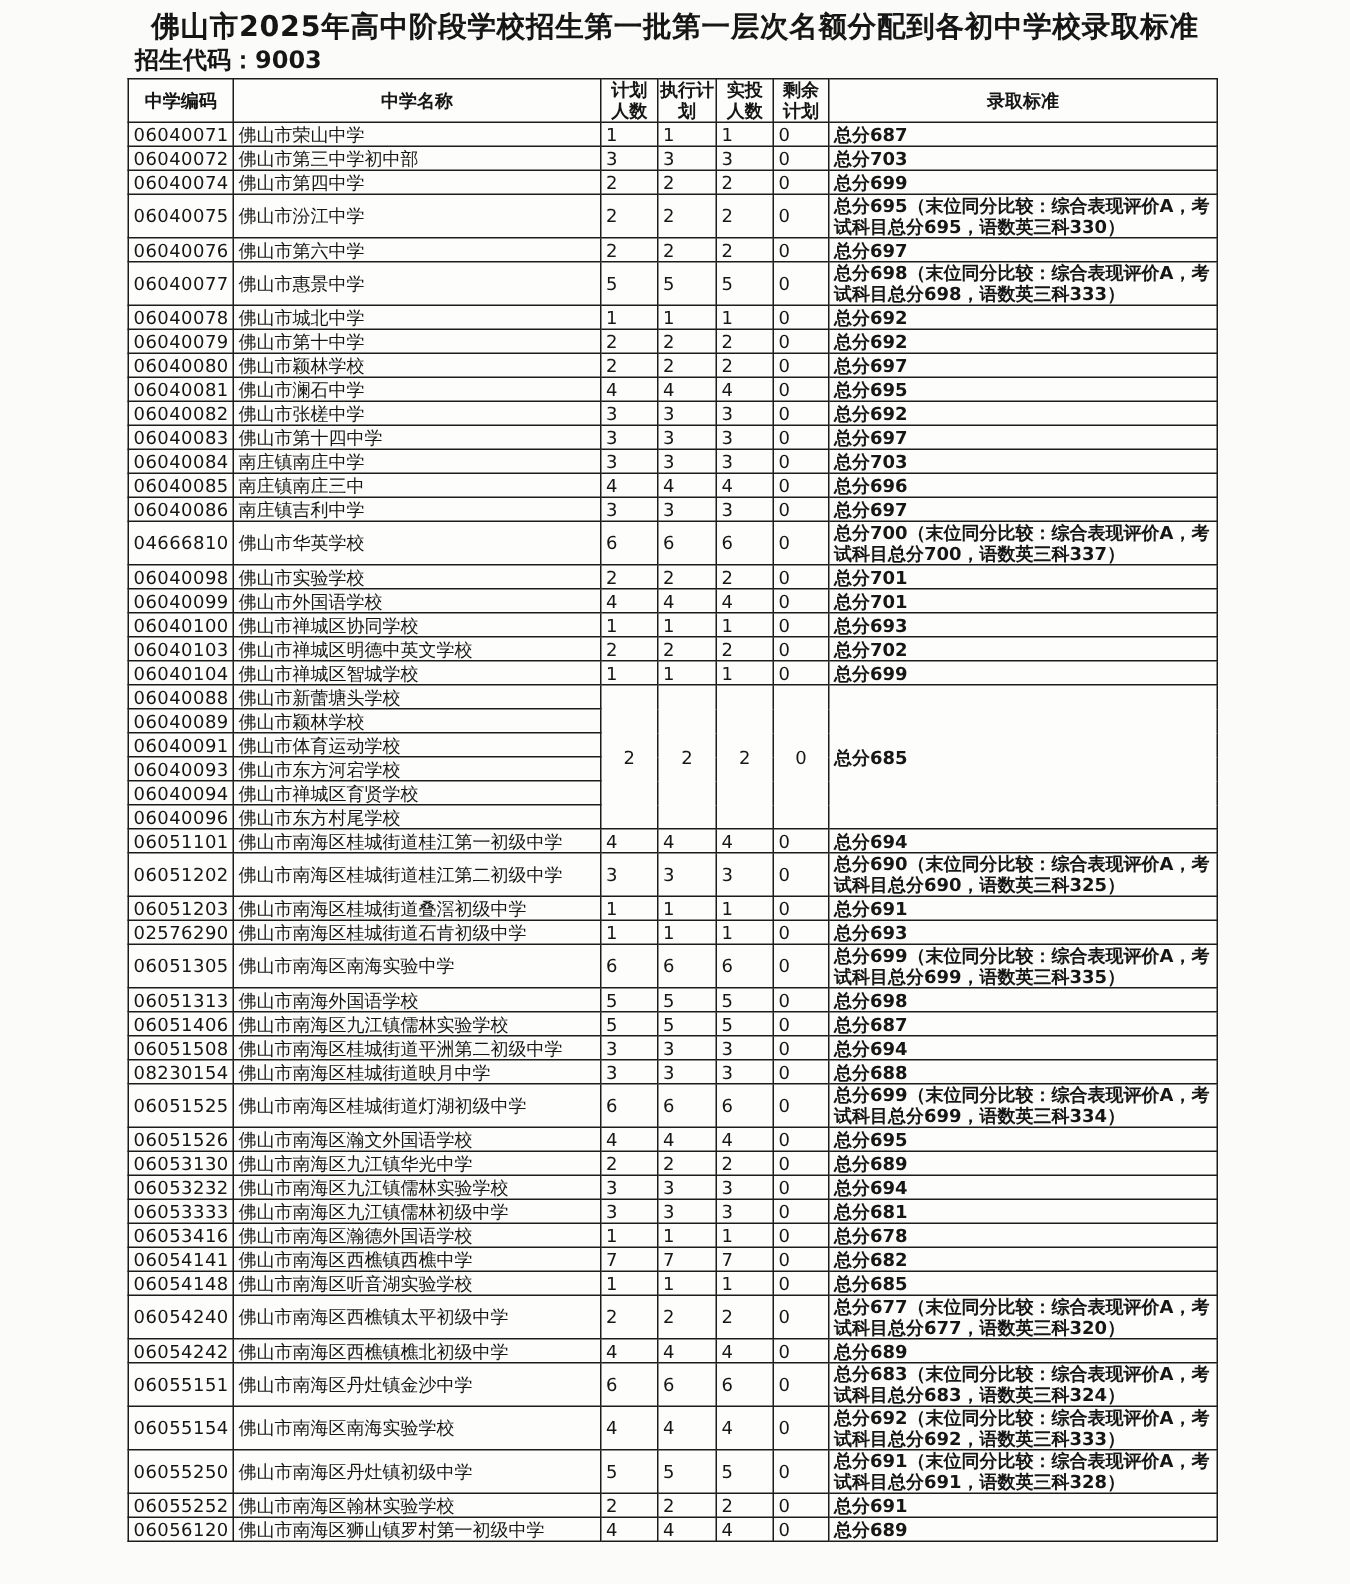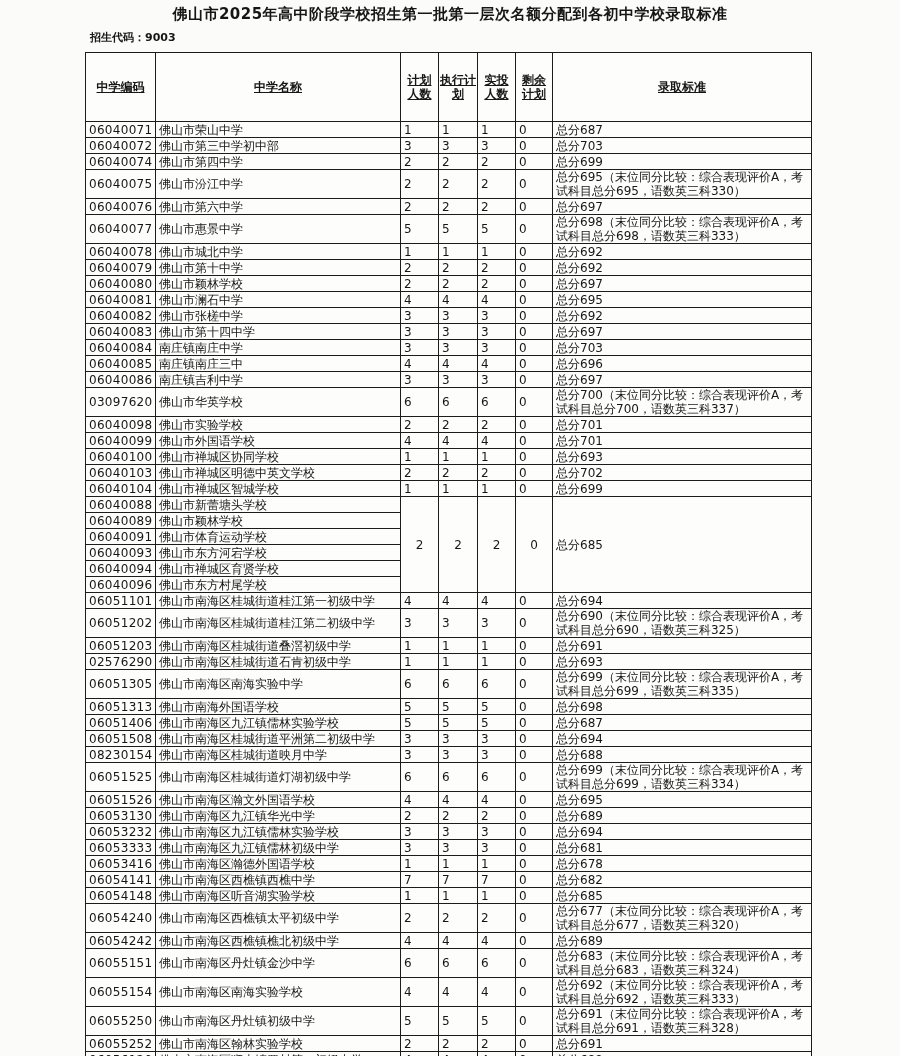--- a/index.html
+++ b/index.html
@@ -8,26 +8,26 @@
     width: 900px; height: 1056px;
     background: #fbfbf9;
     color: #161616;
     font-family: "DejaVu Sans", "Liberation Sans", sans-serif;
     position: relative;
     overflow: hidden;
   }
   .page-title {
     position: absolute; top: 5px; left: 0; width: 900px;
     text-align: center;
-    font-size: 15px; font-weight: bold;
+    font-size: 19px; font-weight: bold;
     letter-spacing: 0.5px;
   }
   .meta-line {
     position: absolute; top: 30px; left: 0; width: 714px; height: 18px;
-    font-size: 11px; font-weight: bold;
+    font-size: 16px; font-weight: bold;
   }
   .meta-code { position: absolute; left: 90px; top: 0; }
   .meta-level { position: absolute; left: 500px; top: 0; }
   table.main {
     position: absolute; left: 85px; top: 52px;
     width: 726px;
     border-collapse: collapse;
     table-layout: fixed;
     font-size: 12px;
     background: #fdfdfc;
@@ -35,28 +35,27 @@
   table.main th, table.main td {
     border: 1px solid #1c1c1c;
     padding: 0 3px;
     line-height: 14px;
     vertical-align: middle;
     overflow: hidden;
   }
   table.main th {
     font-weight: bold;
     text-align: center;
-    padding: 20px 1px;
+    padding: 0 1px;
     font-size: 12px;
-    text-decoration: underline;
   }
   td.c-code { letter-spacing: 0.3px; }
   td.num { text-align: left; }
   td.num-merged { text-align: center; }
-  td.c-standard { line-height: 15px; padding: 0 4px; }
+  td.c-standard { line-height: 15px; padding: 0 4px; font-weight: bold; }
   tr.r { height: 16px; }
 </style>
 </head>
 <body>
 
 <div class="page-title">佛山市2025年高中阶段学校招生第一批第一层次名额分配到各初中学校录取标准</div>
 
 <div class="meta-line">
   <span class="meta-code"><span>招生代码：</span><span>9003</span></span>
 </div>
@@ -212,21 +211,21 @@
       <tr class="r">
         <td class="c-code">06040086</td>
         <td class="c-name">南庄镇吉利中学</td>
         <td class="num">3</td>
         <td class="num">3</td>
         <td class="num">3</td>
         <td class="num">0</td>
         <td class="c-standard">总分697</td>
       </tr>
       <tr class="r">
-        <td class="c-code">03097620</td>
+        <td class="c-code">04666810</td>
         <td class="c-name">佛山市华英学校</td>
         <td class="num">6</td>
         <td class="num">6</td>
         <td class="num">6</td>
         <td class="num">0</td>
         <td class="c-standard">总分700（末位同分比较：综合表现评价A，考试科目总分700，语数英三科337）</td>
       </tr>
       <tr class="r">
         <td class="c-code">06040098</td>
         <td class="c-name">佛山市实验学校</td>

